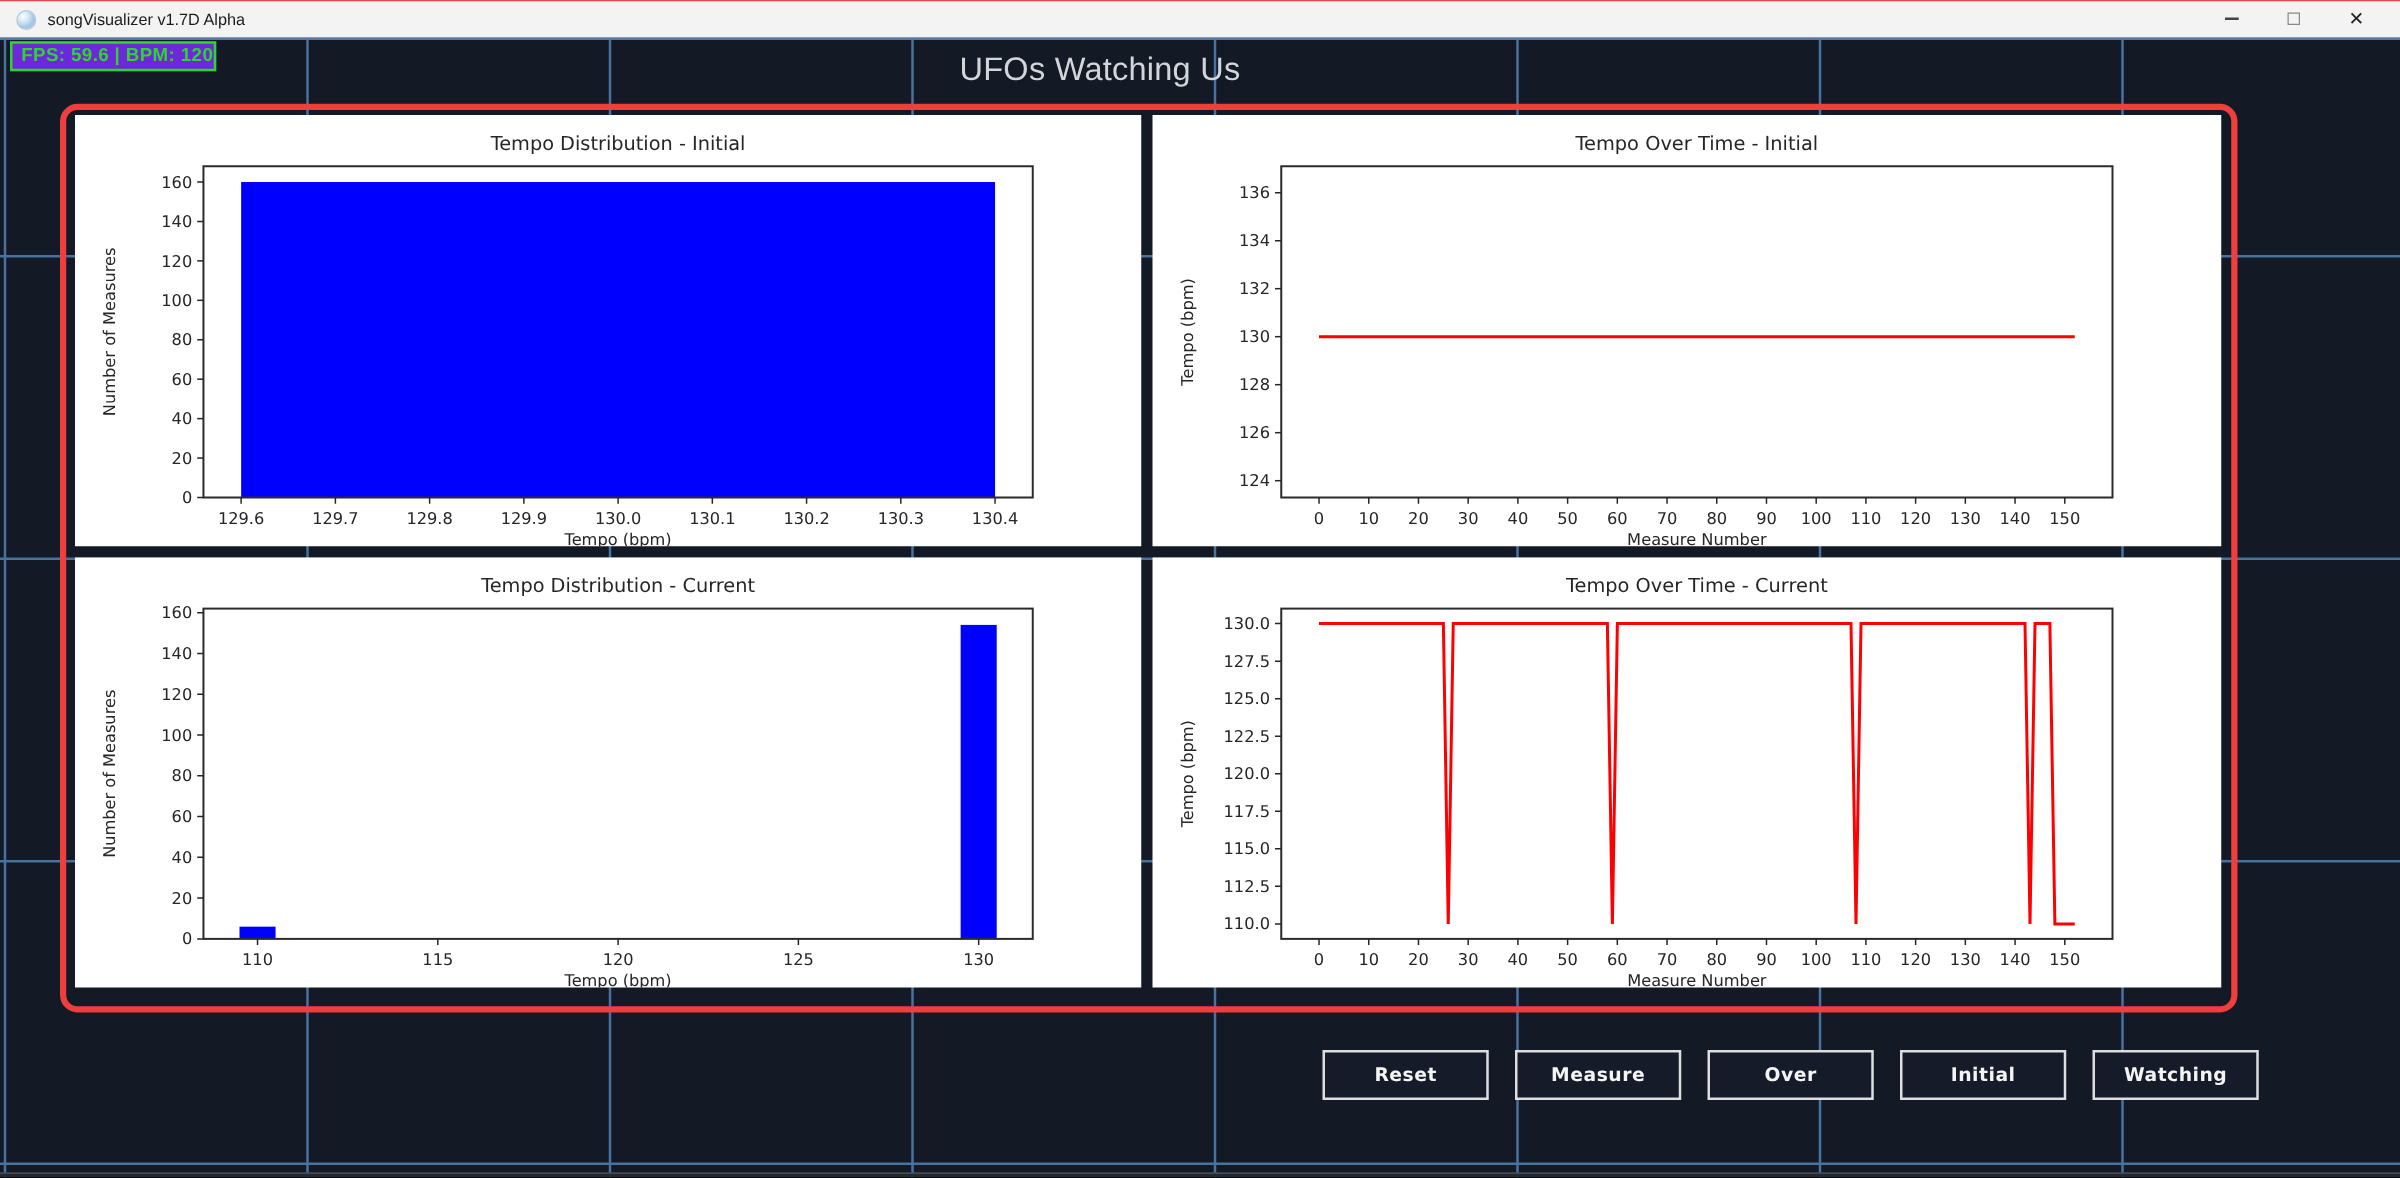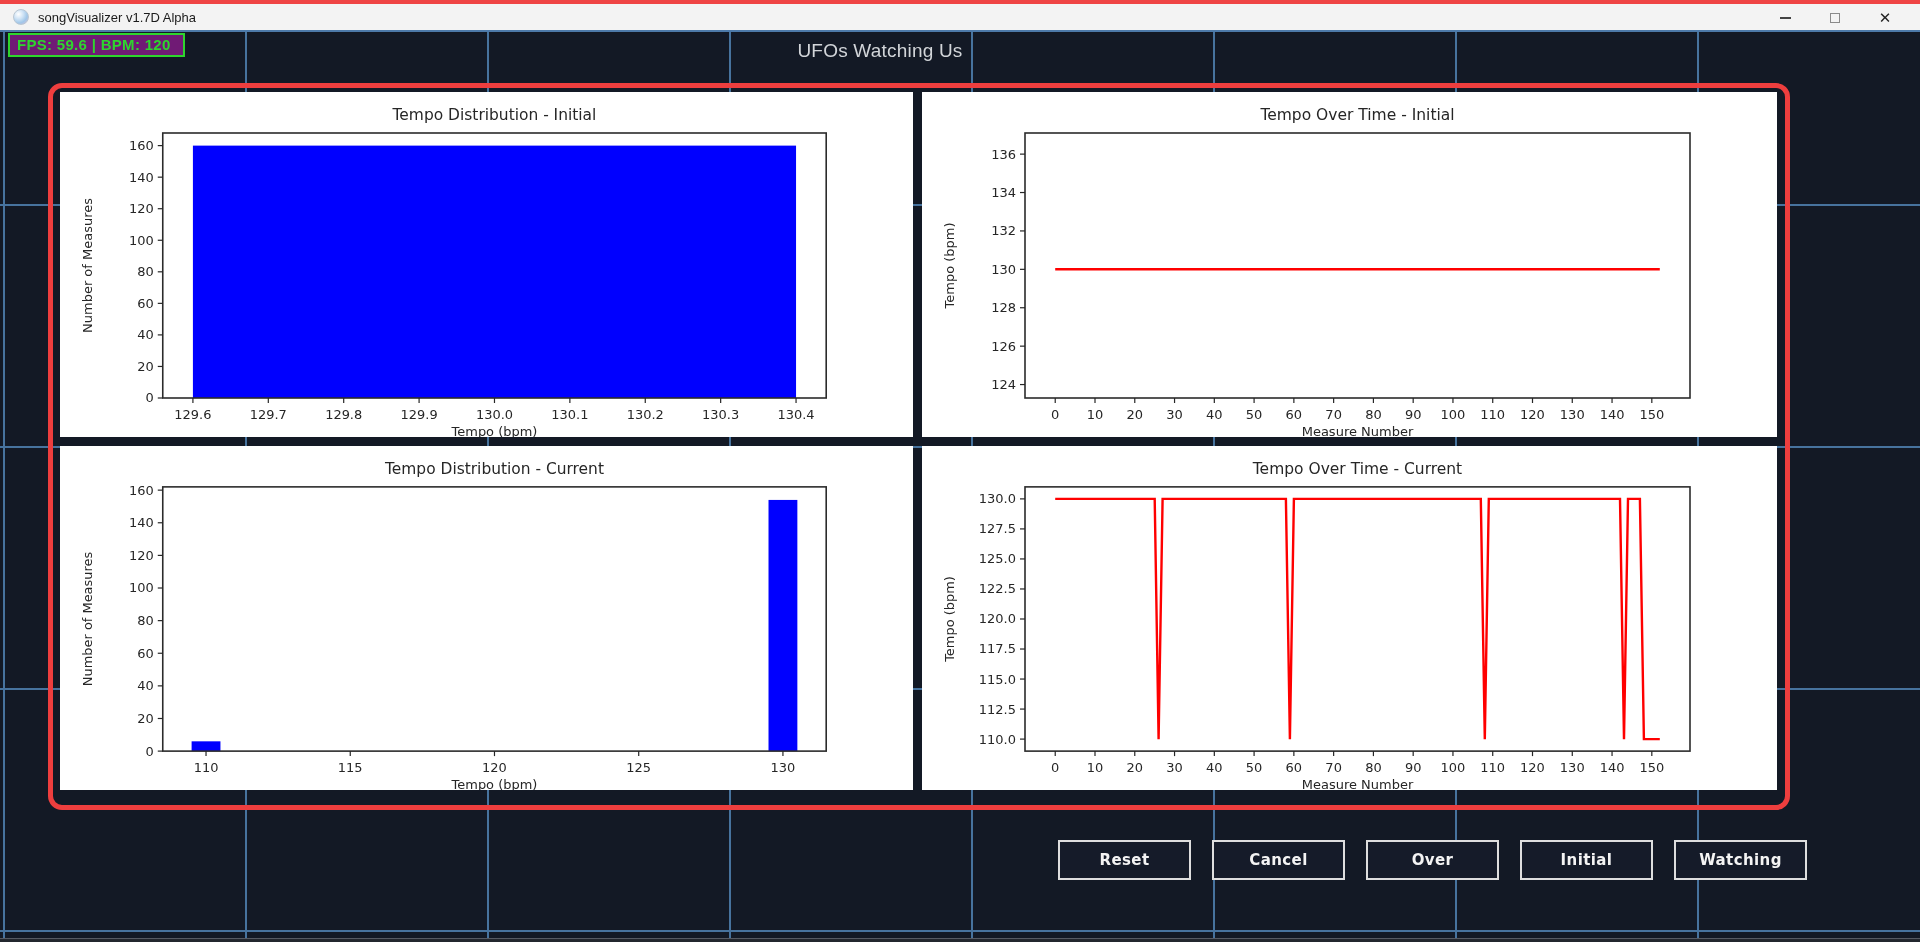--- a/index.html
+++ b/index.html
@@ -1,45 +1,45 @@
 <!DOCTYPE html>
 <html><head>
 <meta charset="utf-8">
 <style>
   html,body{margin:0;padding:0;background:#000;}
   #app{position:relative;width:1920px;height:942px;overflow:hidden;
        background:#131925;font-family:"Liberation Sans",sans-serif;}
 
   
   .titlebar{position:absolute;left:0;top:0;width:1920px;height:30px;
-    background:#f3f3f3;border-top:4px solid #ef4444;box-sizing:border-box;
+    background:#f3f3f3;border-top:1px solid #ef4444;box-sizing:border-box;
     display:flex;align-items:center;}
   .app-icon{width:16px;height:16px;border-radius:50%;margin:0 9px 0 13px;
     background:radial-gradient(circle at 32% 30%, #ffffff 0%, #cfe3f5 35%, #9fc6e8 65%, #e3bcd9 100%);
     border:1px solid #b9c6d2;box-sizing:border-box;}
   .win-title{font-size:13px;color:#1b1b1b;}
   .win-controls{position:absolute;right:10px;top:0;height:28px;display:flex;}
   .win-btn{width:50px;height:28px;display:flex;align-items:center;justify-content:center;
     color:#333;font-size:14px;cursor:default;}
   .min-glyph{display:block;width:11px;height:0;border-bottom:2px solid #444;}
   .max-glyph{display:block;width:10px;height:10px;border:1.5px solid #8a8a8a;box-sizing:border-box;}
   .close-glyph{font-size:15px;color:#222;}
 
   
   .gridline{position:absolute;background:#47739e;}
   .content-top-line{position:absolute;left:0;top:30px;width:1920px;height:2px;background:#4d7aa9;}
   .bottom-edge{position:absolute;left:0;bottom:0;width:1920px;height:3px;
     background:#23272e;border-top:1px solid #565a63;box-sizing:content-box;}
 
   
-  .hud{position:absolute;left:8px;top:33px;background:#701a75;
+  .hud{position:absolute;left:8px;top:33px;background:#6d28d9;
     border:2px solid #2ed52e;color:#2ed52e;font-weight:bold;font-size:15px;
-    padding:1px 12px 2px 7px;letter-spacing:0.3px;}
+    padding:1px 0 2px 7px;letter-spacing:0.3px;}
   .page-title{position:absolute;left:0;top:40px;width:1760px;text-align:center;
-    color:#d2d5d9;font-size:19px;letter-spacing:0.2px;}
+    color:#d2d5d9;font-size:26px;letter-spacing:0.2px;}
 
   
   .chart-frame{position:absolute;left:48px;top:83px;width:1742px;height:727px;
     border:5px solid #ee3e3e;border-radius:14px;box-sizing:border-box;}
   .panel{position:absolute;background:#ffffff;}
   #panel-0{left:60px;top:92px;width:853px;height:345px;}
   #panel-1{left:922px;top:92px;width:855px;height:345px;}
   #panel-2{left:60px;top:446px;width:853px;height:344px;}
   #panel-3{left:922px;top:446px;width:855px;height:344px;}
   .panel svg{width:100%;height:100%;display:block;}
@@ -268,21 +268,21 @@
         <line x1="98" y1="53.04545454545453" x2="103" y2="53.04545454545453" stroke="#262626" stroke-width="1.2"></line>
         <text x="94" y="57.54545454545453" text-anchor="end" font-size="13" font-family="DejaVu Sans, sans-serif" fill="#262626">130.0</text>
         <text x="435.5" y="28" text-anchor="middle" font-size="15.5" font-family="DejaVu Sans, sans-serif" fill="#262626">Tempo Over Time - Current</text>
         <text x="435.5" y="344" text-anchor="middle" font-size="13" font-family="DejaVu Sans, sans-serif" fill="#262626">Measure Number</text>
         <text transform="translate(32 173.5) rotate(-90)" text-anchor="middle" font-size="13" font-family="DejaVu Sans, sans-serif" fill="#262626">Tempo (bpm)</text>
       </svg>
   </div>
 
   <div class="button-row">
     <button class="app-btn">Reset</button>
-    <button class="app-btn">Cancel</button>
+    <button class="app-btn">Measure</button>
     <button class="app-btn">Over</button>
     <button class="app-btn">Initial</button>
     <button class="app-btn">Watching</button>
   </div>
 
   <div class="bottom-edge"></div>
 
   <div class="titlebar">
     <div class="app-icon"></div>
     <span class="win-title">songVisualizer v1.7D Alpha</span>

